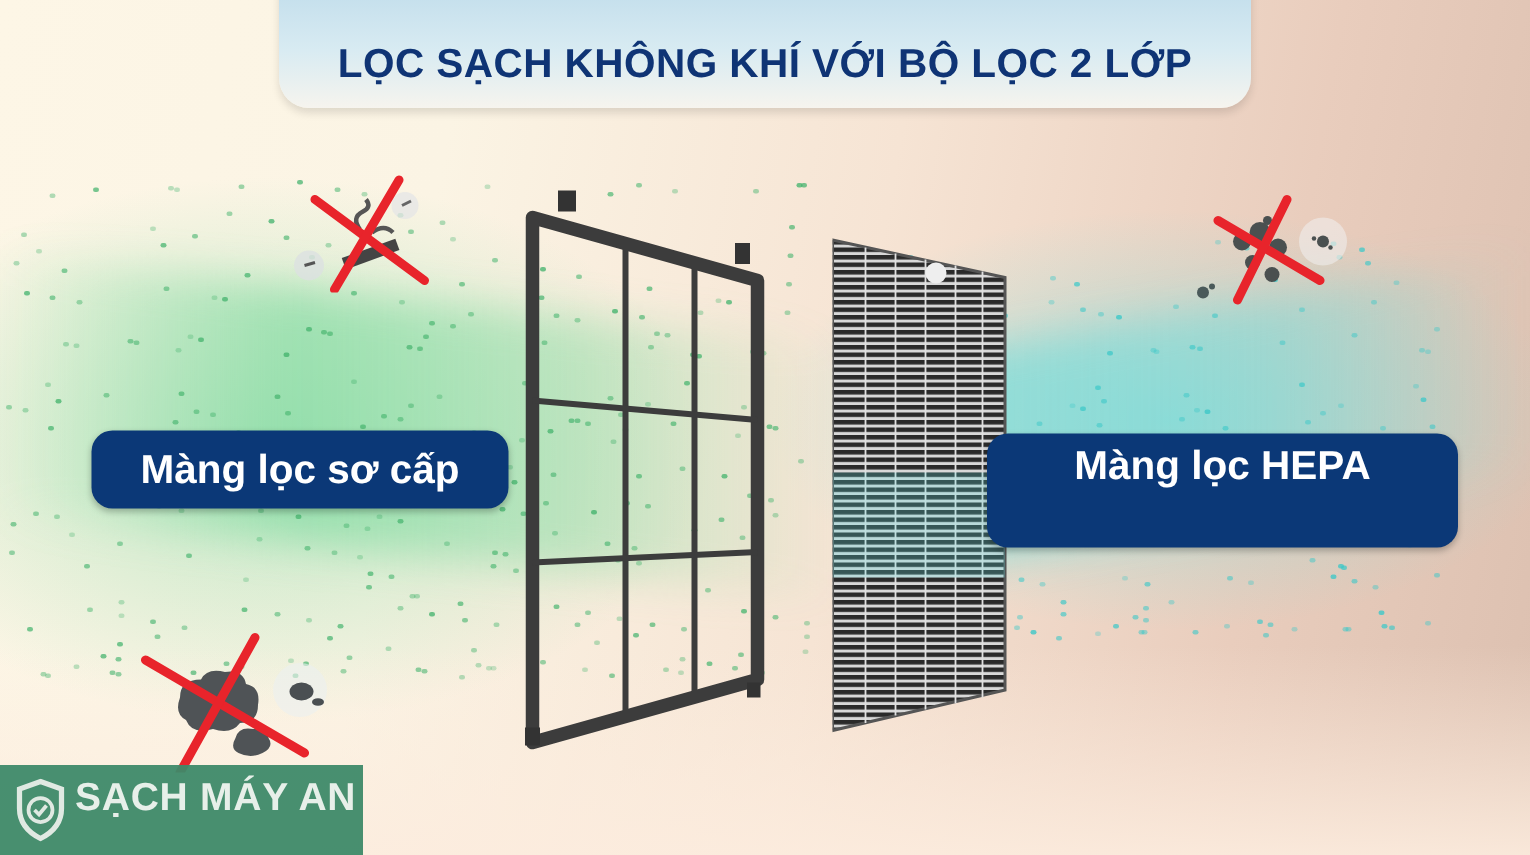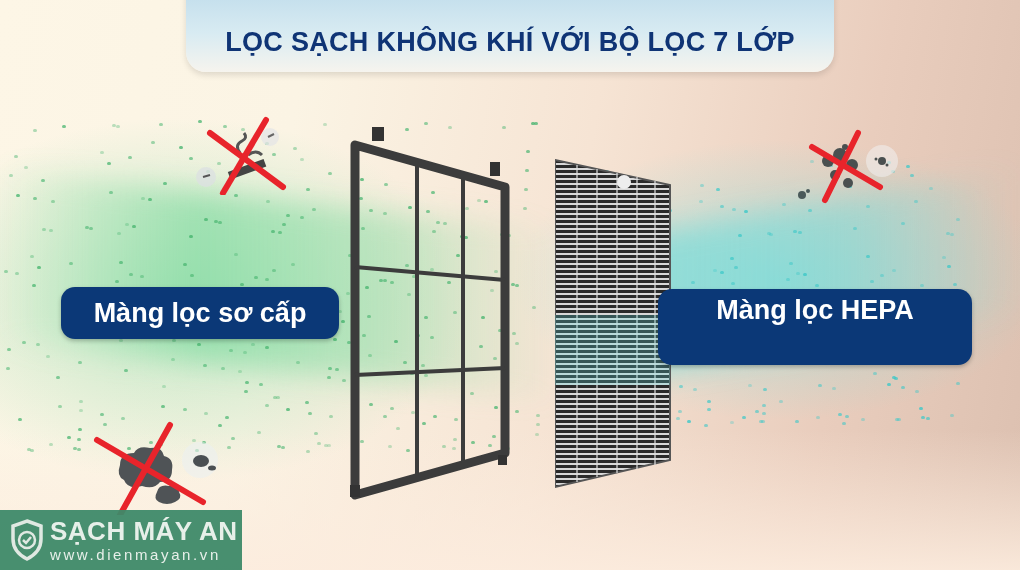--- a/index.html
+++ b/index.html
@@ -443,21 +443,21 @@
       <div class="dot" style="left: 632.488px; top: 308.445px; background: rgba(60, 200, 200, 0.5);"></div>
       <div class="dot" style="left: 872.002px; top: 338.529px; background: rgba(60, 200, 200, 0.68);"></div>
       <div class="dot" style="left: 899.015px; top: 320.003px; background: rgba(60, 200, 200, 0.48);"></div>
       <div class="dot" style="left: 803.529px; top: 322.866px; background: rgba(60, 200, 200, 0.52);"></div>
       <div class="dot" style="left: 675.543px; top: 417.117px; background: rgba(60, 200, 200, 0.44);"></div>
       <div class="dot" style="left: 605.057px; top: 392.758px; background: rgba(60, 200, 200, 0.353);"></div>
     </div>
 </div>
 
 <div class="title-banner">
-  <span class="title-text">LỌC SẠCH KHÔNG KHÍ VỚI BỘ LỌC 7 LỚP</span>
+  <span class="title-text">LỌC SẠCH KHÔNG KHÍ VỚI BỘ LỌC 2 LỚP</span>
 </div>
 
 <svg class="filter" style="left:350px;top:125px" width="160" height="375" viewBox="0 0 160 375">
   <rect x="22" y="2" width="12" height="14" fill="#333"></rect>
   <rect x="140" y="37" width="10" height="14" fill="#333"></rect>
   <path d="M5,20 L155,62 L155,328 L5,370 Z" fill="none" stroke="#3c3c3c" stroke-width="9" stroke-linejoin="round"></path>
   <line x1="67" y1="37" x2="67" y2="352" stroke="#3c3c3c" stroke-width="4"></line>
   <line x1="113" y1="50" x2="113" y2="340" stroke="#3c3c3c" stroke-width="4"></line>
   <line x1="5" y1="142" x2="155" y2="155" stroke="#3c3c3c" stroke-width="4"></line>
   <line x1="5" y1="250" x2="155" y2="243" stroke="#3c3c3c" stroke-width="4"></line>
@@ -529,14 +529,13 @@
   <div>Màng lọc HEPA</div>
 </div>
 
 <div class="brand">
   <svg class="brand-shield" width="34" height="42" viewBox="0 0 34 42">
     <path d="M17,2 L31,7 L31,20 Q31,33 17,40 Q3,33 3,20 L3,7 Z" fill="none" stroke="#dfe9e3" stroke-width="3.5"></path>
     <circle cx="17" cy="21" r="8" fill="none" stroke="#dfe9e3" stroke-width="2.5"></circle>
     <path d="M13,21 l3,3 l5,-6" fill="none" stroke="#dfe9e3" stroke-width="2.5"></path>
   </svg>
   <div class="brand-name">SẠCH MÁY AN</div>
-  <div class="brand-url">www.dienmayan.vn</div>
 </div>
 
 </body></html>

